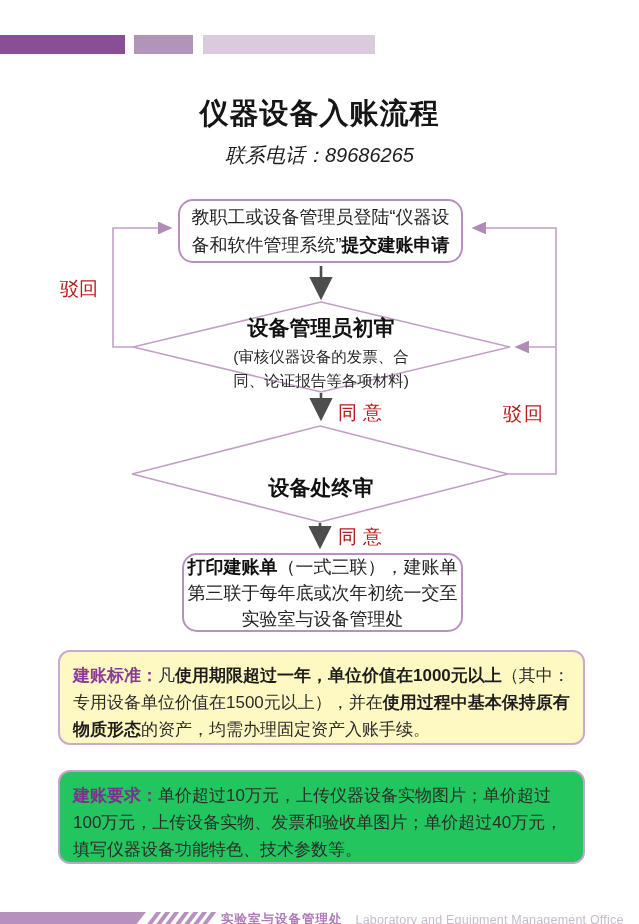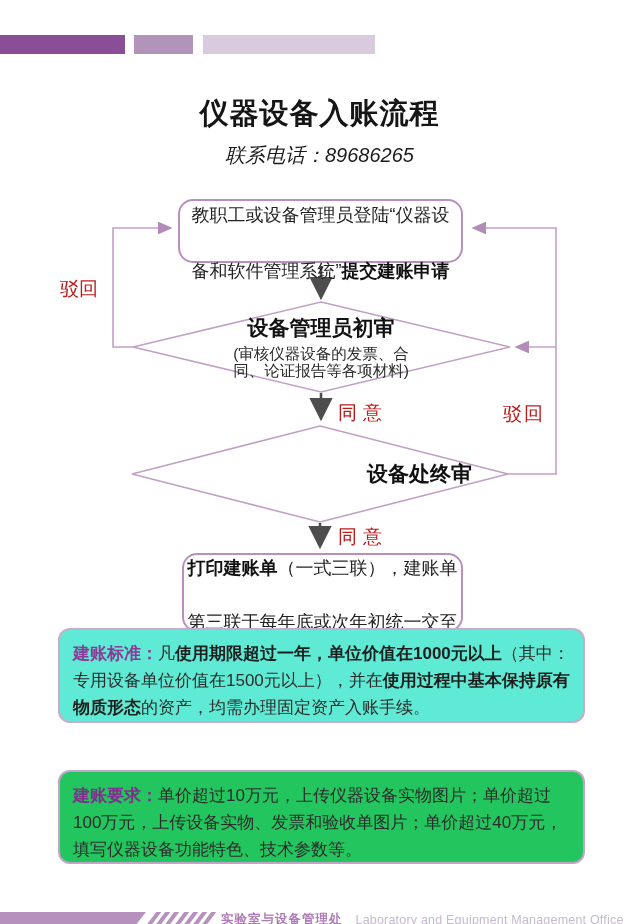--- a/index.html
+++ b/index.html
@@ -14,44 +14,44 @@
   .bar2{left:134px;width:59px;background:#b294bb;}
   .bar3{left:203px;width:172px;background:#d9cadd;}
   
   .title{left:0;top:78px;width:639px;text-align:center;font-size:29px;font-weight:bold;color:#151515;letter-spacing:1px;}
   .subtitle{left:0;top:126px;width:639px;text-align:center;font-size:20px;color:#1c1c1c;font-style:italic;}
   
   svg.flow{position:absolute;left:0;top:0;}
   
   .node{
     position:absolute;box-sizing:border-box;background:#fff;border:2px solid #b98fc0;
-    border-radius:15px;display:flex;flex-direction:column;justify-content:space-between;
-    text-align:center;font-size:18px;line-height:28px;color:#222;gap:28px;
+    border-radius:15px;display:flex;flex-direction:column;justify-content:center;
+    text-align:center;font-size:18px;line-height:28px;color:#222;
   }
   .node .ln{display:block;}
   .box1{left:178px;top:183px;width:285px;height:64px;}
   .box2{left:182px;top:537px;width:281px;height:79px;line-height:26px;}
   .b{font-weight:bold;color:#111;}
   .dlabel{position:absolute;text-align:center;color:#222;}
   .dlabel .dtitle{font-size:21px;font-weight:bold;color:#111;margin:0 0 3px 0;}
-  .dlabel .dsub{font-size:15.5px;line-height:17px;margin:0 auto;color:#2a2a2a;}
+  .dlabel .dsub{font-size:15.5px;line-height:24px;margin:0 auto;color:#2a2a2a;}
   .d1label{left:170px;top:298px;width:302px;}
   .d1label .dsub{width:192px;}
-  .d2label{left:170px;top:444px;width:302px;text-align:right;}
+  .d2label{left:170px;top:458px;width:302px;}
   .edge-label{position:absolute;font-size:19px;color:#b91c1c;}
   .lbl-reject-left{left:60px;top:260px;}
   .lbl-agree-1{left:338px;top:384px;letter-spacing:6px;}
   .lbl-reject-right{left:503px;top:385px;letter-spacing:2px;}
   .lbl-agree-2{left:338px;top:508px;letter-spacing:6px;}
   
   .note{
     position:absolute;left:58px;width:527px;box-sizing:border-box;border-radius:12px;
     padding:10px 4px 10px 13px;font-size:17px;line-height:27px;color:#2b2b2b;
   }
-  .note-standard{top:612px;height:95px;background:#5eead4;border:2px solid #cbaad0;}
+  .note-standard{top:634px;height:95px;background:#fef9c3;border:2px solid #cbaad0;}
   .note-requirement{top:754px;height:94px;background:#22c55e;border:2px solid #c5a3c9;}
   .note .heading{font-weight:bold;color:#8b3a96;}
   .note-requirement .heading{color:#7e2f8c;}
   .note .nb{font-weight:bold;color:#1d1d1d;}
   
   .footer-bar{left:0;top:896px;width:146px;height:14px;background:#b791bd;
     clip-path:polygon(0 0,100% 0,calc(100% - 11px) 100%,0 100%);}
   .slashes{left:151px;top:896px;height:14px;display:flex;gap:4.2px;}
   .slashes i{display:block;width:5px;height:14px;background:#b791bd;transform:skewX(-37deg);}
   .footer-text{left:221px;top:896px;height:15px;display:flex;align-items:center;gap:13px;white-space:nowrap;}

